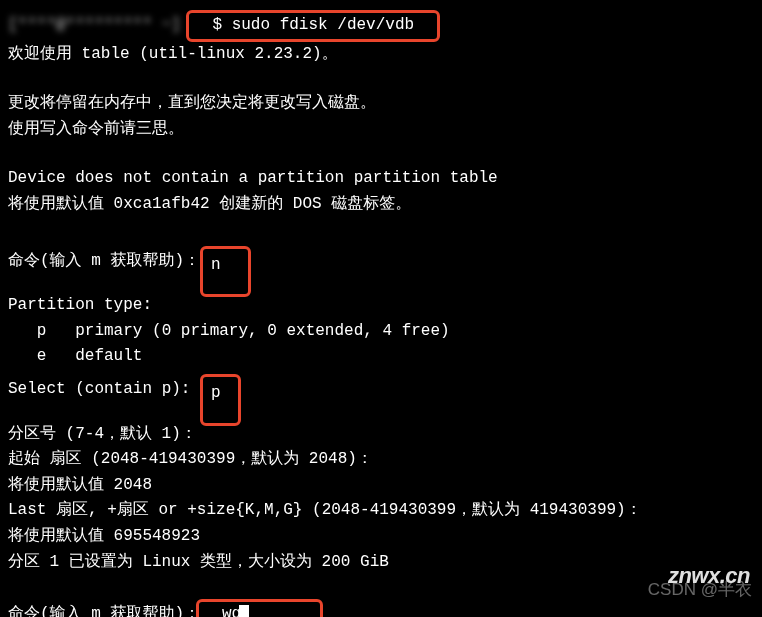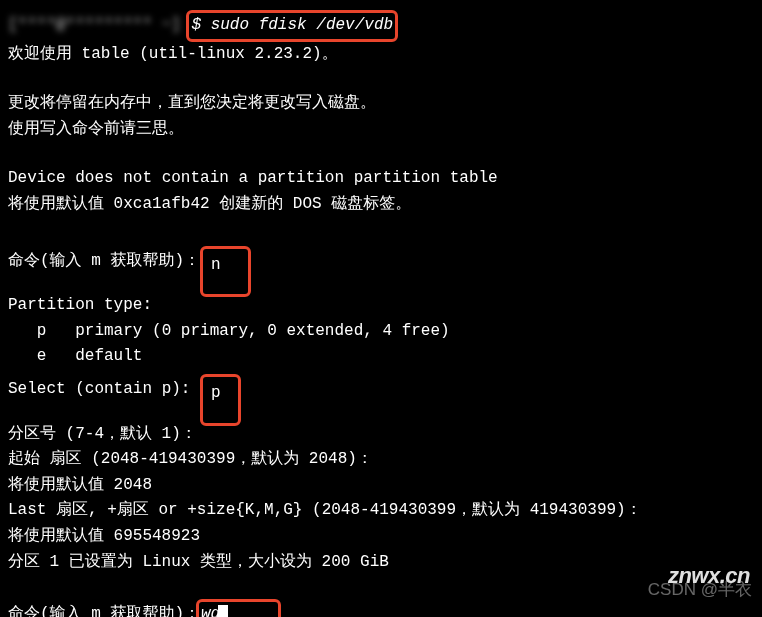--- a/index.html
+++ b/index.html
@@ -23,23 +23,22 @@
       white-space: pre;
       display: block;
     }
     .blank {
       height: 24px;
     }
     .hl {
       border: 3px solid #e8452c;
       border-radius: 6px;
       display: inline-block;
-      padding: 0 2px;
+      padding: 0 23px;
       margin-left: -4px;
-      font-style: italic;
     }
     .hl-box {
       border: 3px solid #e8452c;
       border-radius: 6px;
       display: inline-block;
       padding: 4px 8px 16px 8px;
       position: relative;
       top: 4px;
     }
     .cursor {

